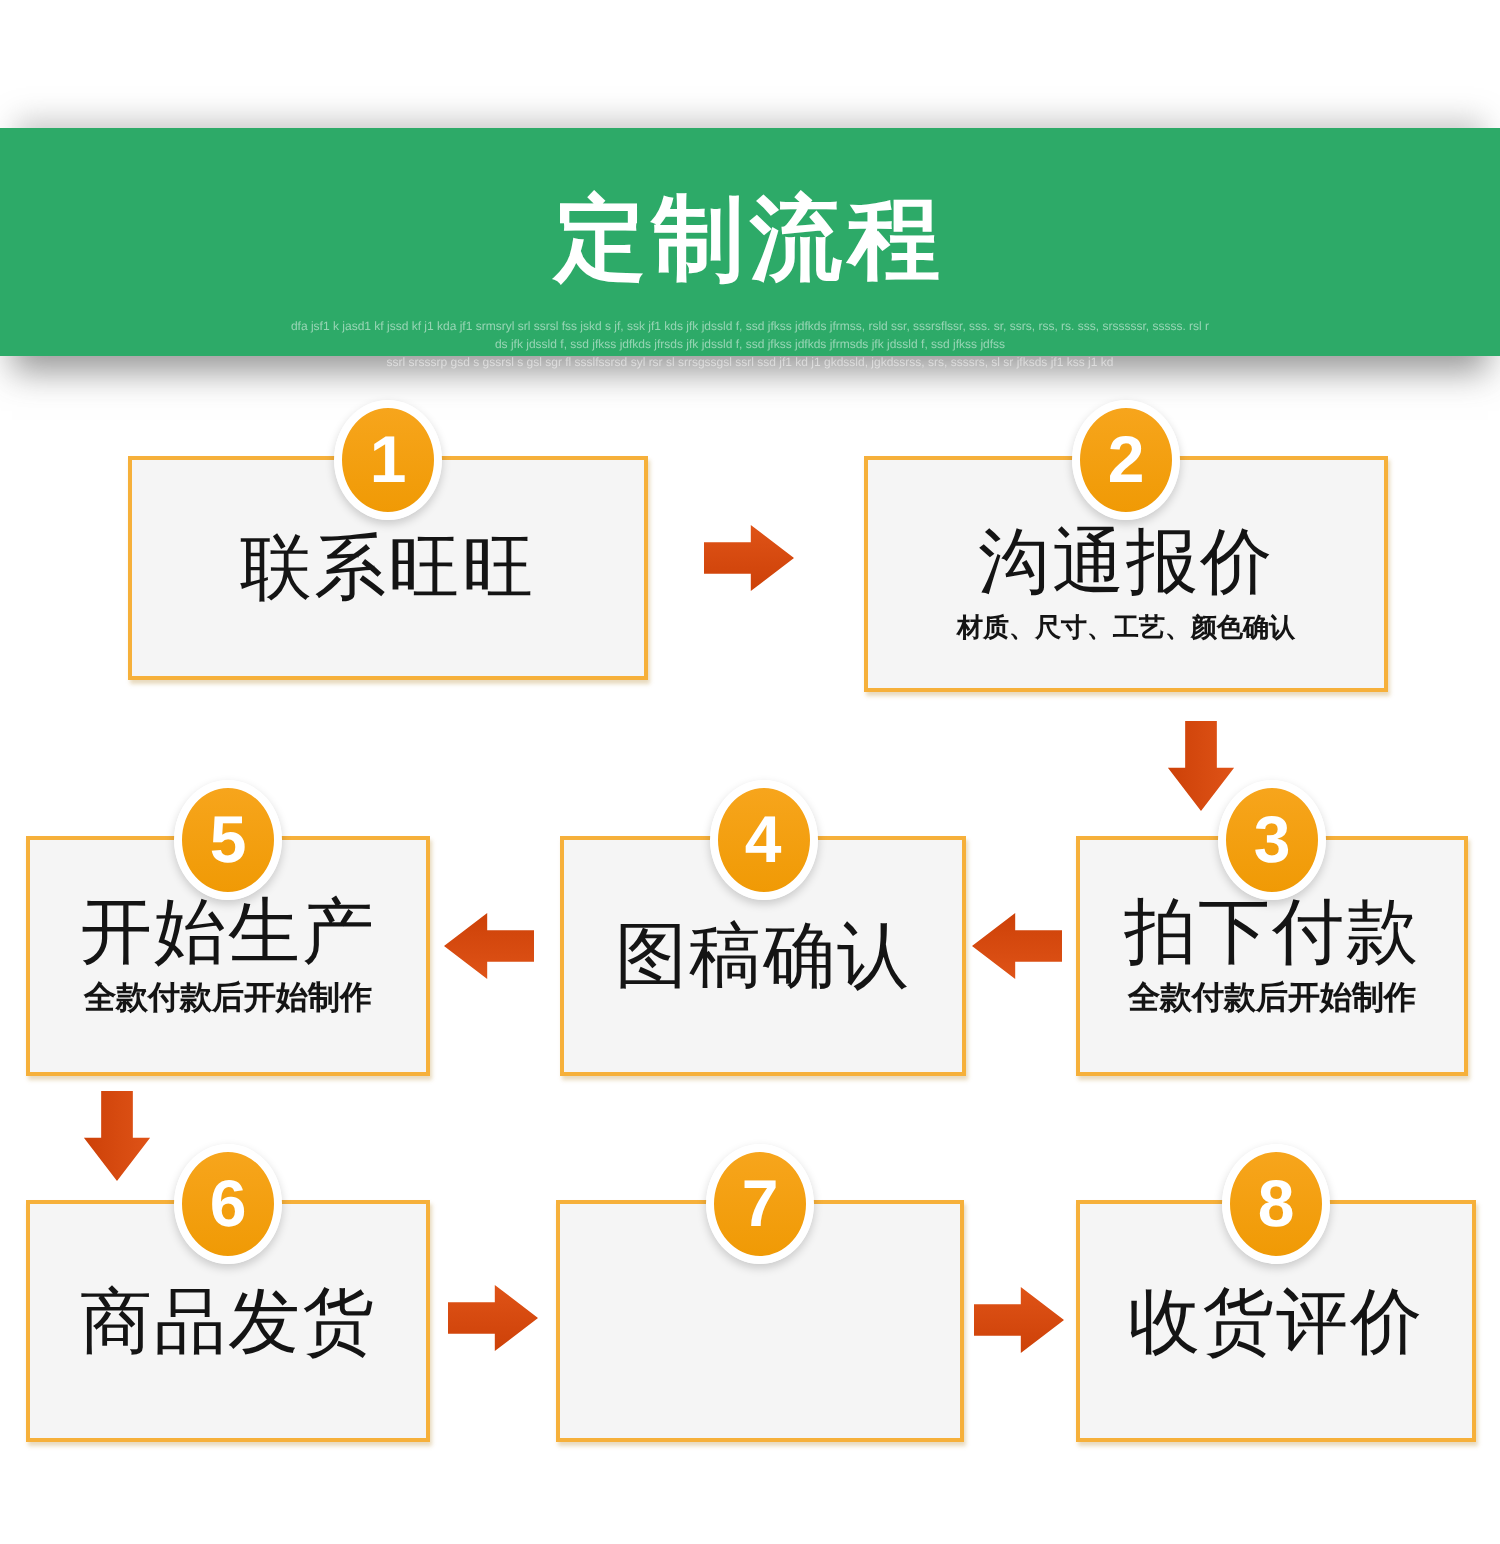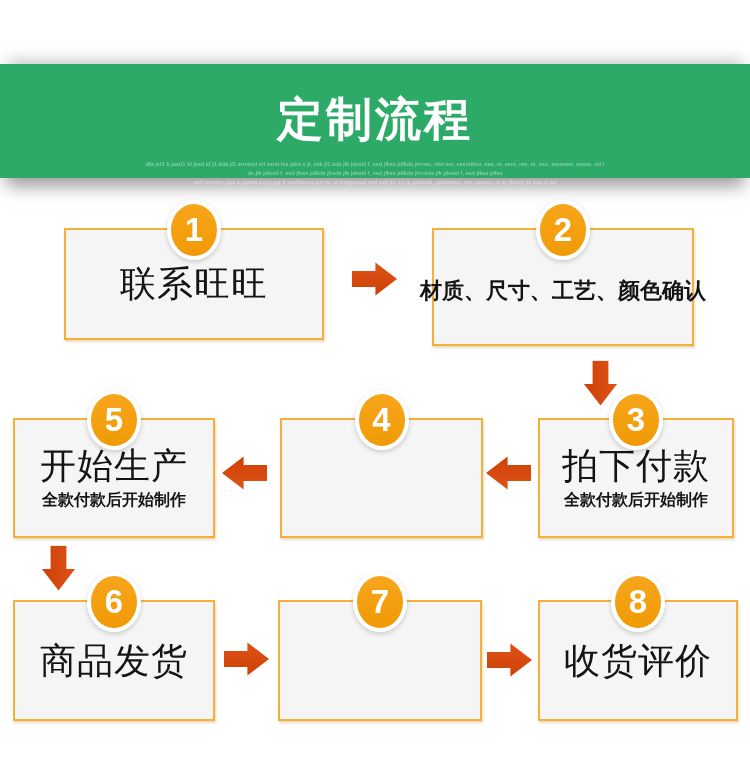--- a/index.html
+++ b/index.html
@@ -45,21 +45,21 @@
   .title{
     font-size:36px;font-weight:normal;color:var(--text_black,#141414);
     letter-spacing:1px;white-space:nowrap;line-height:1.05;
   }
   .subtitle{
     font-size:16px;font-weight:bold;color:var(--text_black,#141414);
     white-space:nowrap;line-height:1.05;
   }
   .s1{left:64px; top:228px;width:260px;height:112px}
   .s2{left:432px;top:228px;width:262px;height:118px;padding-top:8px}
-  .s2 .subtitle{font-size:22px}
+  .s2 .subtitle{font-size:13px}
   .s3{left:538px;top:418px;width:196px;height:120px}
   .s4{left:280px;top:418px;width:203px;height:120px}
   .s5{left:13px; top:418px;width:202px;height:120px}
   .s6{left:13px; top:600px;width:202px;height:121px}
   .s7{left:278px;top:600px;width:204px;height:121px}
   .s8{left:538px;top:600px;width:200px;height:121px}
 
   
   .arrow{
     position:absolute;width:45px;height:36px;
@@ -92,35 +92,37 @@
     <div class="badge">
       <span>1</span>
     </div>
     <div class="title">联系旺旺</div>
   </div>
 
   <div class="step s2">
     <div class="badge">
       <span>2</span>
     </div>
+    <div class="title">沟通报价</div>
     <div class="subtitle">材质、尺寸、工艺、颜色确认</div>
   </div>
 
   <div class="step s3">
     <div class="badge">
       <span>3</span>
     </div>
     <div class="title">拍下付款</div>
     <div class="subtitle">全款付款后开始制作</div>
   </div>
 
   <div class="step s4">
     <div class="badge">
       <span>4</span>
     </div>
+    <div class="title">图稿确认</div>
   </div>
 
   <div class="step s5">
     <div class="badge">
       <span>5</span>
     </div>
     <div class="title">开始生产</div>
     <div class="subtitle">全款付款后开始制作</div>
   </div>
 

